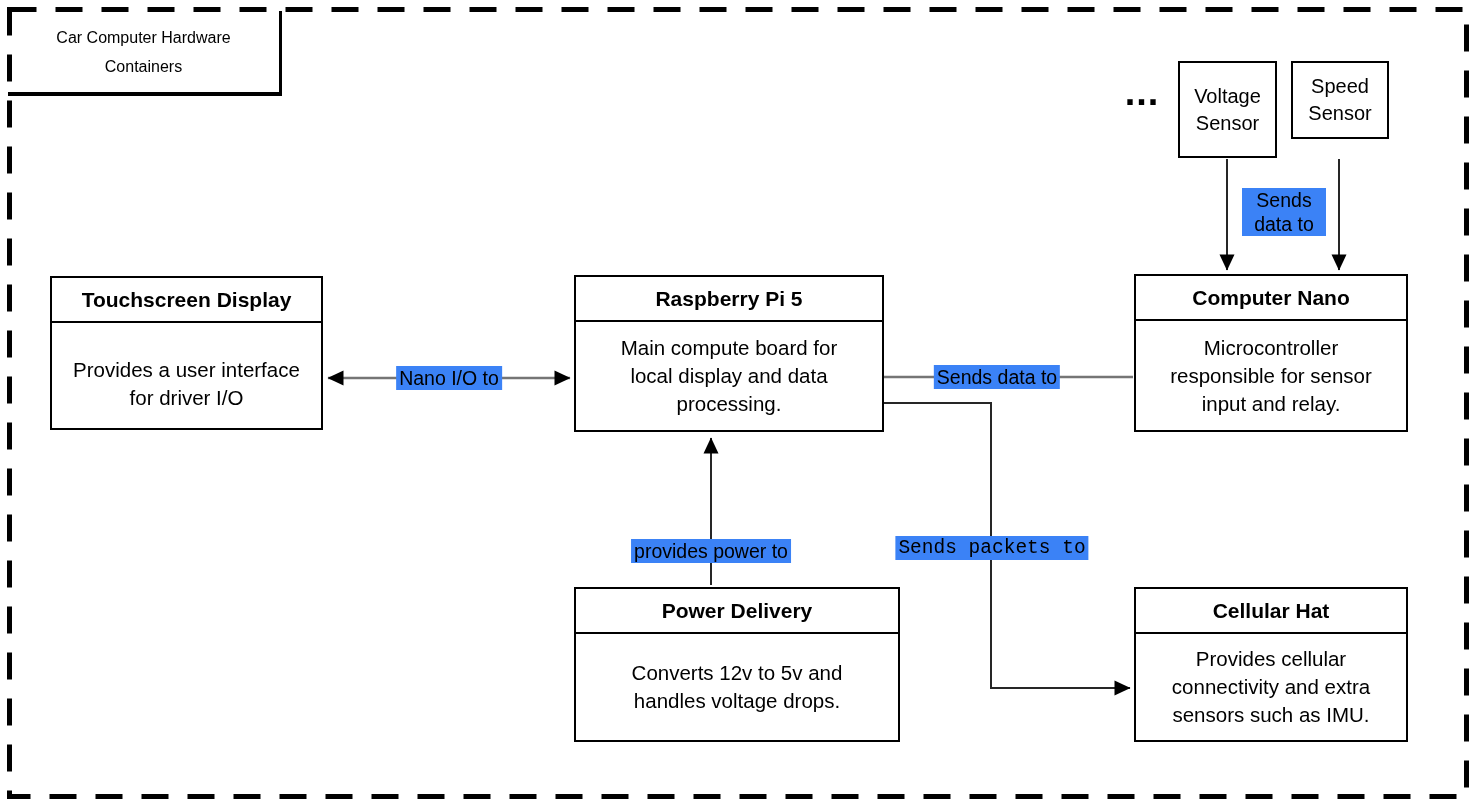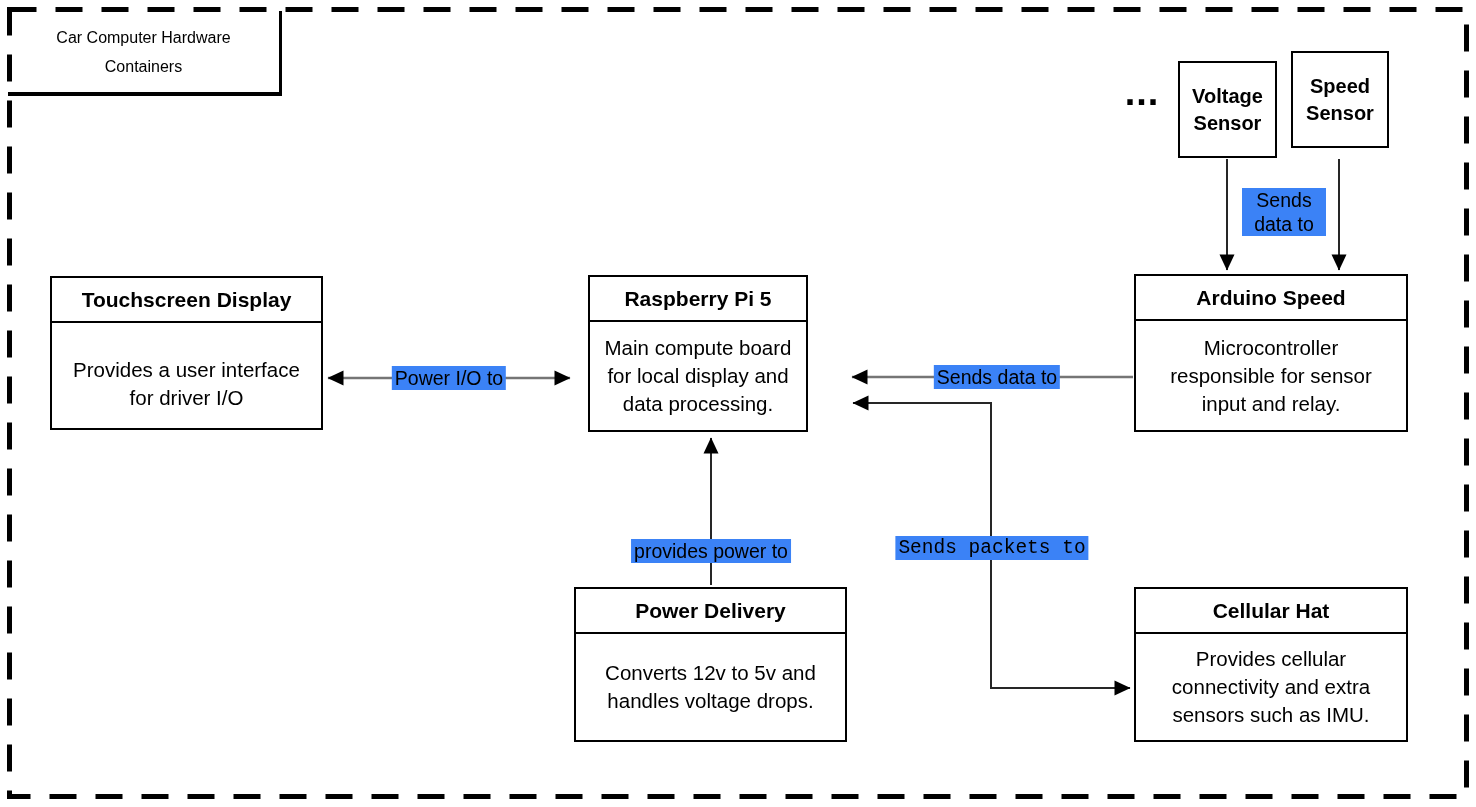--- a/index.html
+++ b/index.html
@@ -76,21 +76,20 @@
 
   .sensor {
     position: absolute;
     background: #ffffff;
     border: 2px solid #000;
     display: flex;
     align-items: center;
     justify-content: center;
     font-size: 20px;
     z-index: 2;
-    font-weight: bold;
   }
   .sensor span {
     display: inline-block;
     max-width: 85px;
     text-align: center;
     line-height: 27px;
   }
 
   .ellipsis {
     position: absolute;
@@ -155,39 +154,39 @@
 
   <div class="node" style="left:50px; top:276px; width:273px; height:154px;gap:16px;">
     <div class="node-header">
       <span>Touchscreen Display</span>
     </div>
     <div class="node-body">
       <span style="max-width:245px;">Provides a user interface for driver I/O</span>
     </div>
   </div>
 
-  <div class="node" style="left:574px; top:275px; width:220px; height:157px;margin-left:14px;">
+  <div class="node" style="left:574px; top:275px; width:310px; height:157px;">
     <div class="node-header">
       <span>Raspberry Pi 5</span>
     </div>
     <div class="node-body">
       <span style="max-width:235px;">Main compute board for local display and data processing.</span>
     </div>
   </div>
 
   <div class="node" style="left:1134px; top:274px; width:274px; height:158px;">
     <div class="node-header">
-      <span>Arduino Speed</span>
+      <span>Computer Nano</span>
     </div>
     <div class="node-body">
       <span style="max-width:235px;">Microcontroller responsible for sensor input and relay.</span>
     </div>
   </div>
 
-  <div class="node" style="left:574px; top:587px; width:273px; height:155px;">
+  <div class="node" style="left:574px; top:587px; width:326px; height:155px;">
     <div class="node-header">
       <span>Power Delivery</span>
     </div>
     <div class="node-body">
       <span style="max-width:245px;">Converts 12v to 5v and handles voltage drops.</span>
     </div>
   </div>
 
   <div class="node" style="left:1134px; top:587px; width:274px; height:155px;">
     <div class="node-header">
@@ -197,25 +196,25 @@
       <span style="max-width:235px;">Provides cellular connectivity and extra sensors such as IMU.</span>
     </div>
   </div>
 
   <div class="ellipsis">...</div>
 
   <div class="sensor" style="left:1178px; top:61px; width:99px; height:97px;">
     <span>Voltage Sensor</span>
   </div>
 
-  <div class="sensor" style="left:1291px; top:51px; width:98px; height:97px;">
+  <div class="sensor" style="left:1291px; top:61px; width:98px; height:78px;">
     <span>Speed Sensor</span>
   </div>
 
-  <div class="edge-label" style="left:449px; top:378px;">Power I/O to</div>
+  <div class="edge-label" style="left:449px; top:378px;">Nano I/O to</div>
 
   <div class="edge-label" style="left:997px; top:377px;">Sends data to</div>
 
   <div class="edge-label" style="left:992px; top:548px;font-family:Liberation Mono, monospace;">Sends packets to</div>
 
   <div class="edge-label" style="left:711px; top:551px;">provides power to</div>
 
   <div class="edge-label wrap" style="left:1284px; top:212px;">Sends data to</div>
 
 </div>

